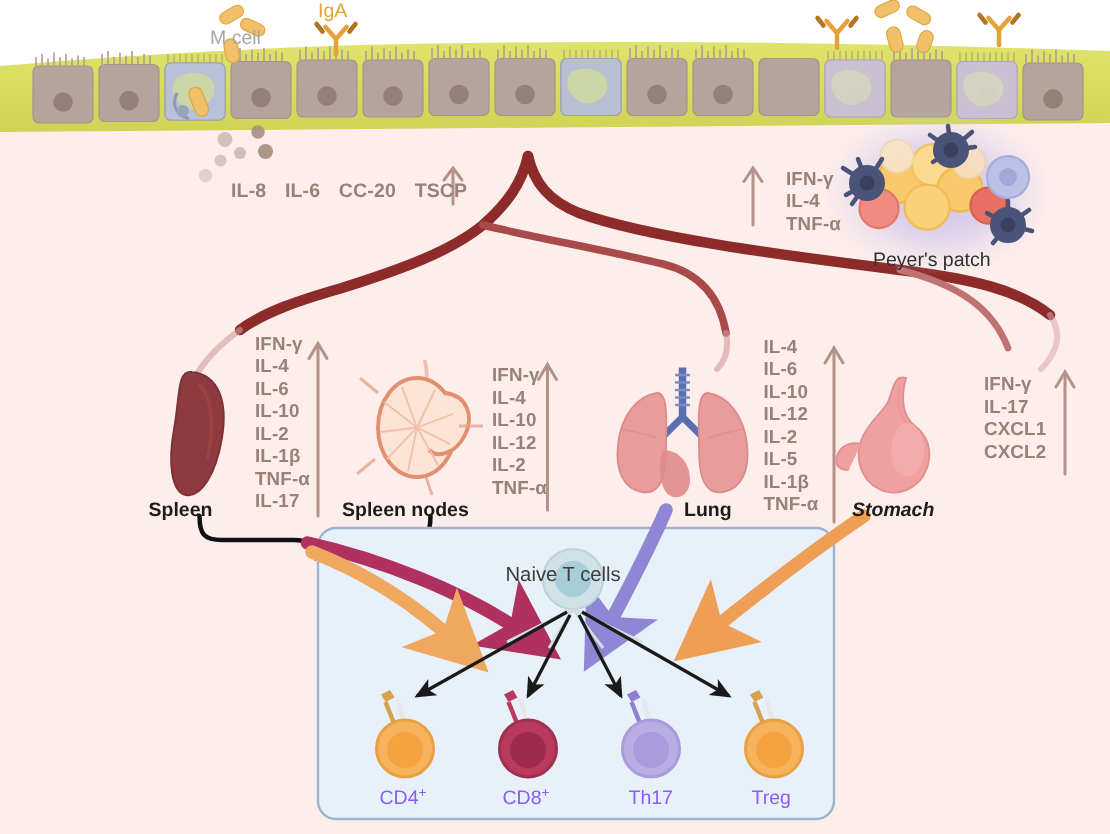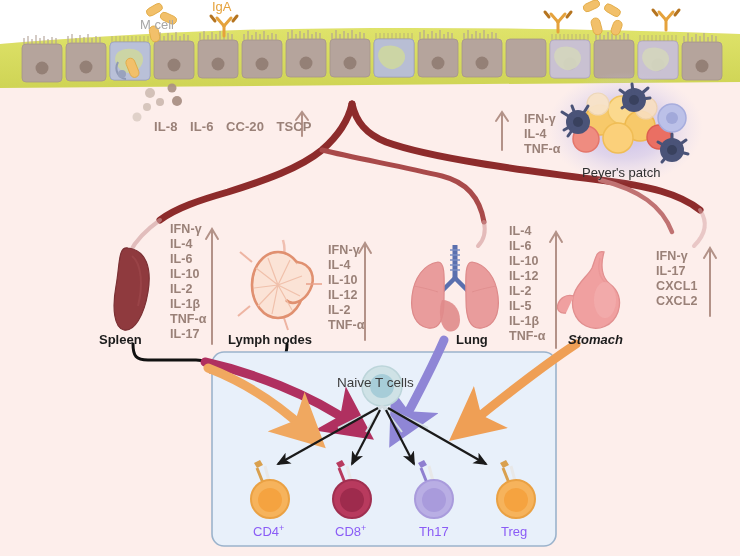--- a/index.html
+++ b/index.html
@@ -410,21 +410,21 @@
 <div class="lbl organ" style="left:99px;top:333px;">Spleen</div>
 
 <div class="lbl cyto col" style="left:316px;top:243px;line-height:15px;">
   <span>IFN-γ</span>
   <span>IL-4</span>
   <span>IL-10</span>
   <span>IL-12</span>
   <span>IL-2</span>
   <span>TNF-α</span>
 </div>
-<div class="lbl organ" style="left:228px;top:333px;">Lymph nodes</div>
+<div class="lbl organ" style="left:228px;top:333px;">Spleen nodes</div>
 
 <div class="lbl cyto col" style="left:497px;top:224px;line-height:15px;">
   <span>IL-4</span>
   <span>IL-6</span>
   <span>IL-10</span>
   <span>IL-12</span>
   <span>IL-2</span>
   <span>IL-5</span>
   <span>IL-1β</span>
   <span>TNF-α</span>

